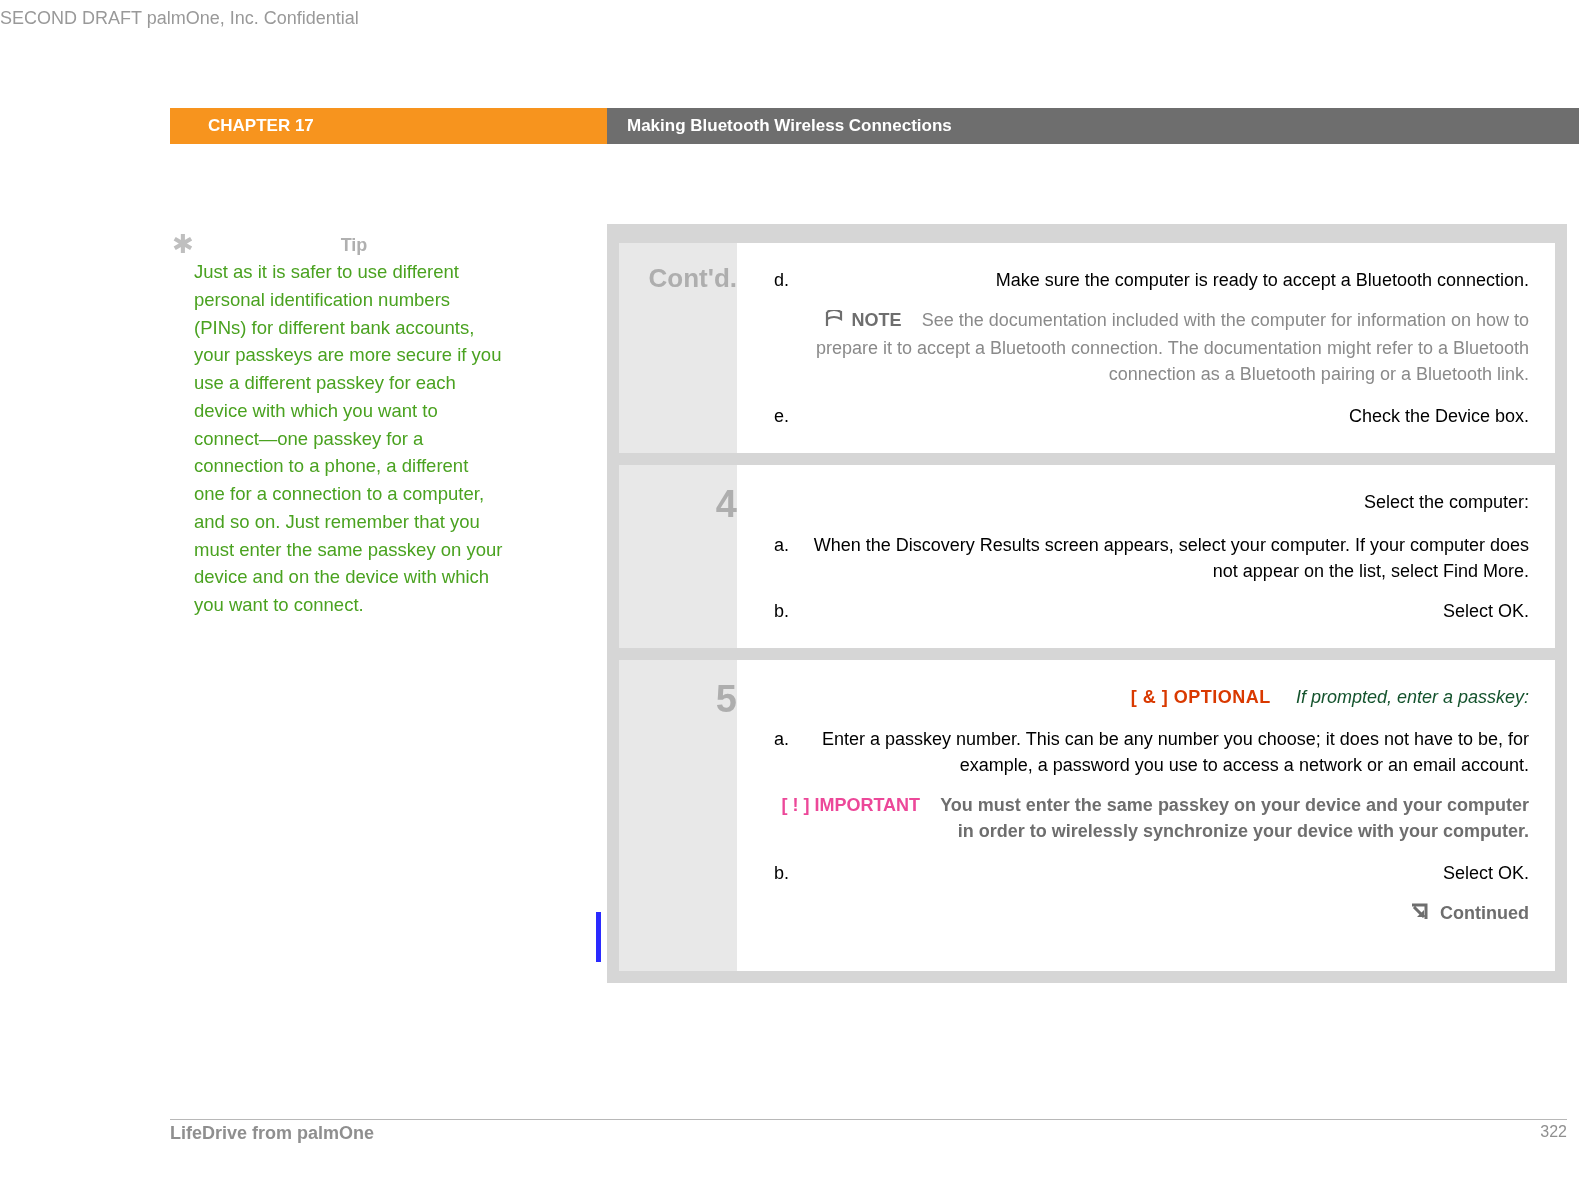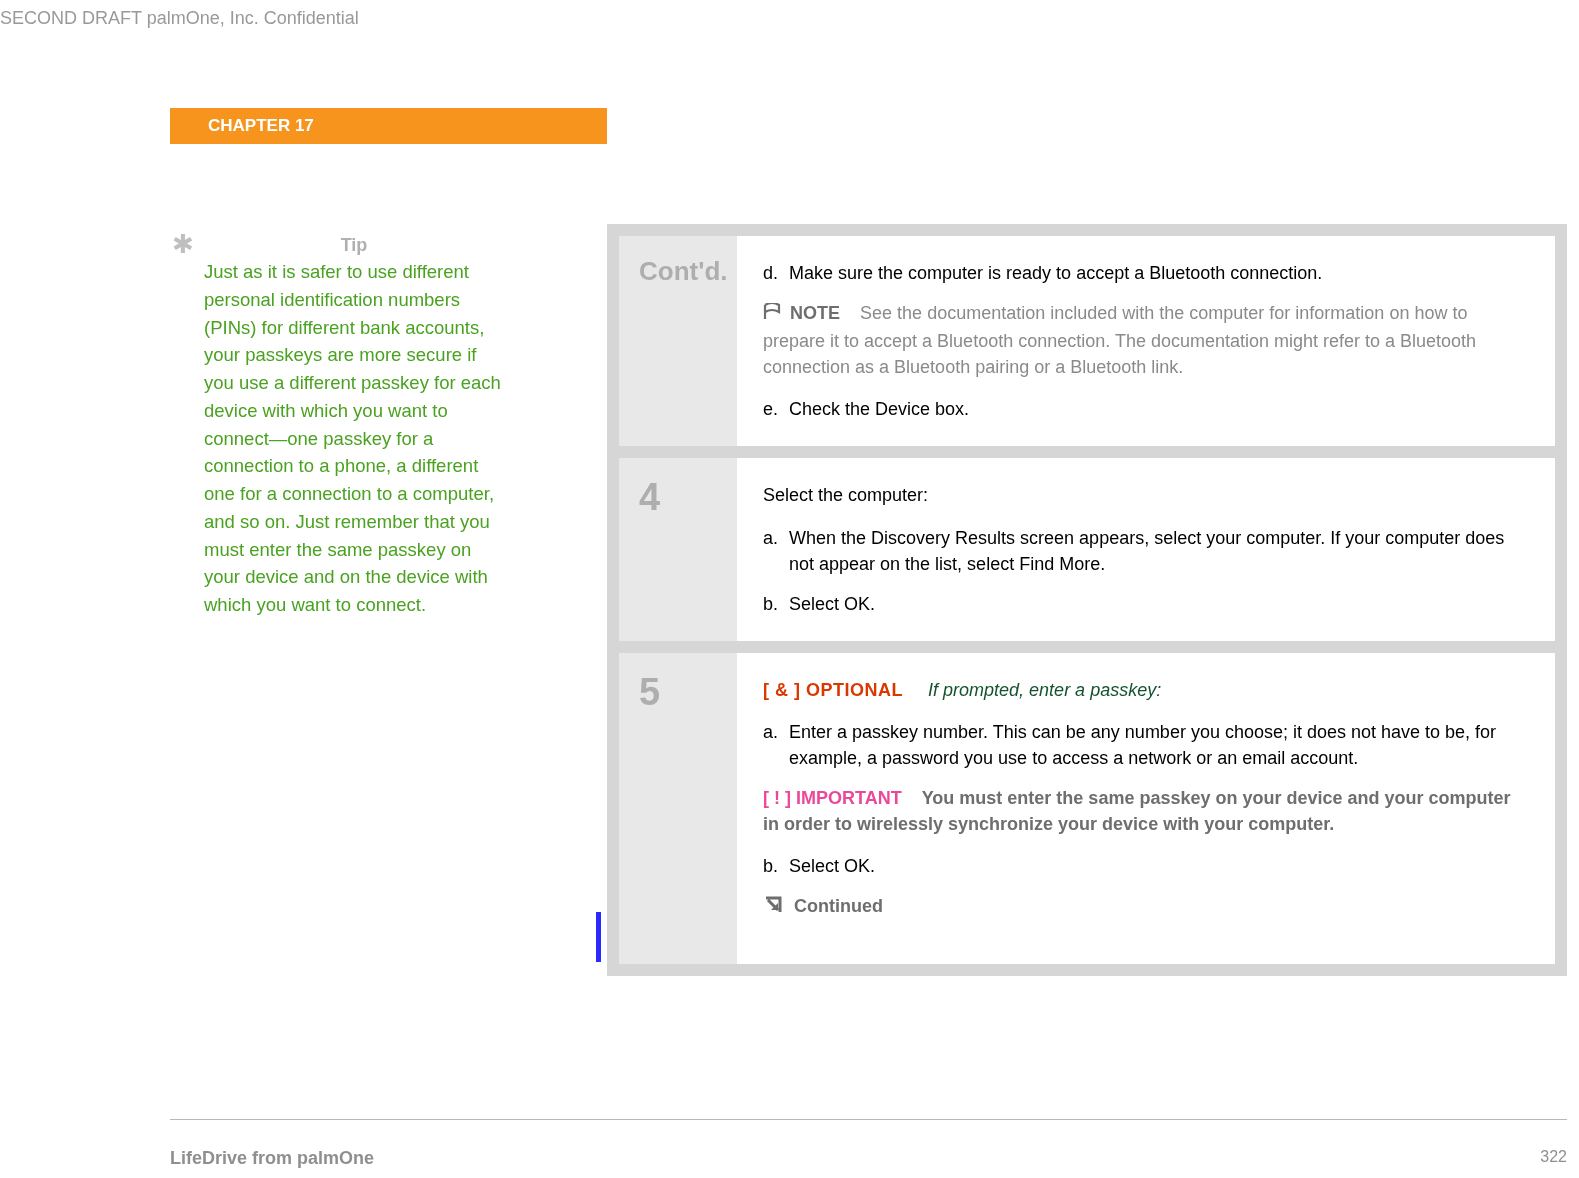--- a/index.html
+++ b/index.html
@@ -61,29 +61,30 @@
     font-weight: bold;
     font-size: 18px;
     margin-left: 30px;
     margin-bottom: 2px;
     text-align: center;
   }
   .tip-body {
     color: #4aa220;
     font-size: 18.5px;
     line-height: 1.5;
-    margin-left: 30px;
+    margin-left: 20px;
   }
   .main-area {
     position: absolute;
     left: 607px;
     top: 224px;
     right: 12px;
     background: #d6d6d6;
-    padding: 12px 12px 12px 12px;
+    padding: 19px 12px 12px 12px;
+    text-align: right;
   }
   .step-row {
     display: flex;
     margin-bottom: 12px;
   }
   .step-row:last-child { margin-bottom: 0; }
   .step-num {
     width: 118px;
     background: #e8e8e8;
     color: #aeaeae;
@@ -131,37 +132,38 @@
     left: 170px;
     right: 12px;
     bottom: 58px;
     height: 1px;
     background: #b8b8b8;
   }
   .footer {
     position: absolute;
     left: 170px;
     right: 12px;
-    bottom: 9px;
+    bottom: 34px;
     display: flex;
     justify-content: space-between;
     color: #8f8f8f;
     font-size: 18px;
     font-weight: bold;
     margin-top: 12px;
   }
   .page-num { font-weight: normal; font-size: 16px; }
 </style>
 </head>
 <body>
 
 <div class="top-confidential">SECOND DRAFT palmOne, Inc.  Confidential</div>
 
 <div class="header-bar">
   <div class="chapter-block">CHAPTER 17</div>
+  <div class="title-block">Making Bluetooth Wireless Connections</div>
 </div>
 
 <div class="sidebar">
   <span class="tip-star">✱</span>
   <div class="tip-label">Tip</div>
   <div class="tip-body">Just as it is safer to use different personal identification numbers (PINs) for different bank accounts, your passkeys are more secure if you use a different passkey for each device with which you want to connect—one passkey for a connection to a phone, a different one for a connection to a computer, and so on. Just remember that you must enter the same passkey on your device and on the device with which you want to connect.</div>
 </div>
 
 <div class="change-bar"></div>
 

